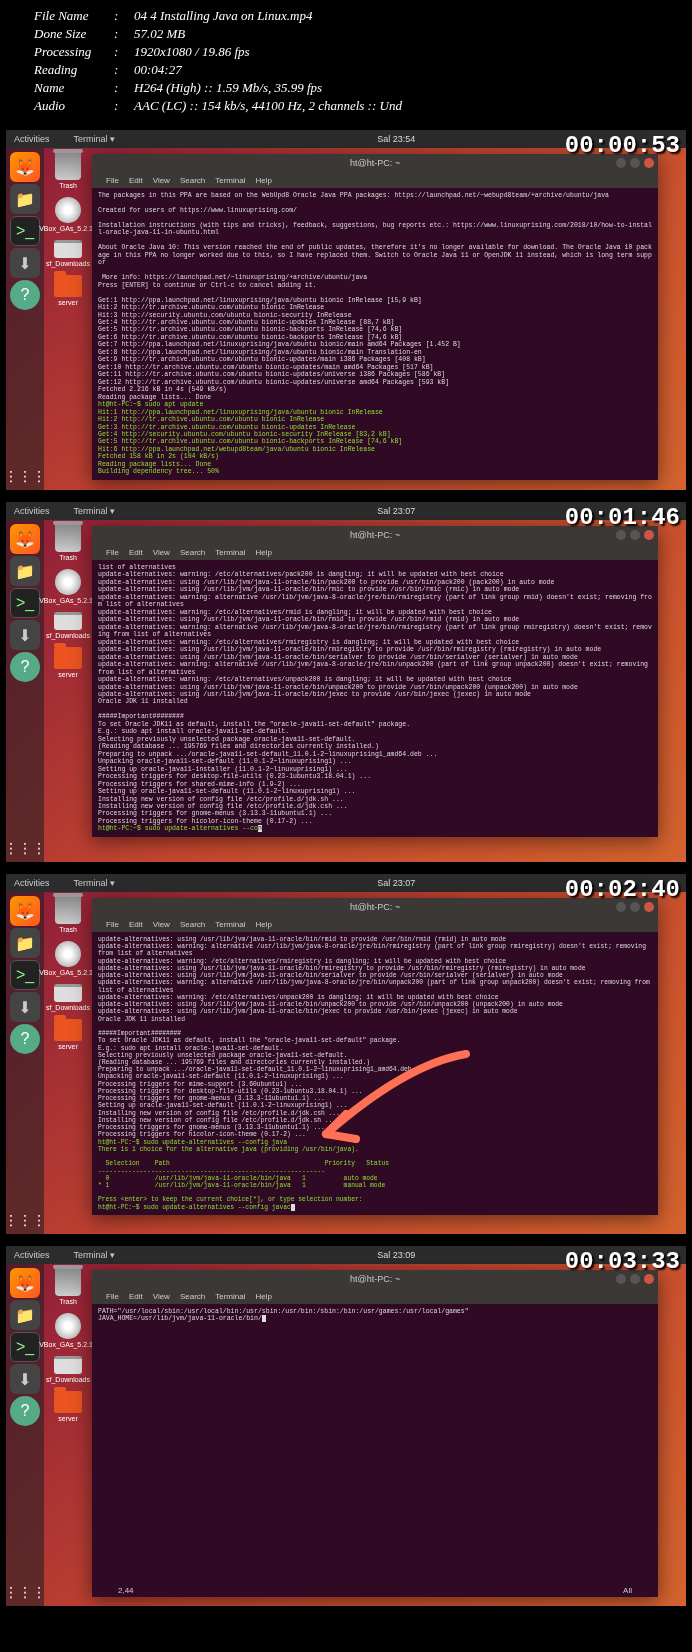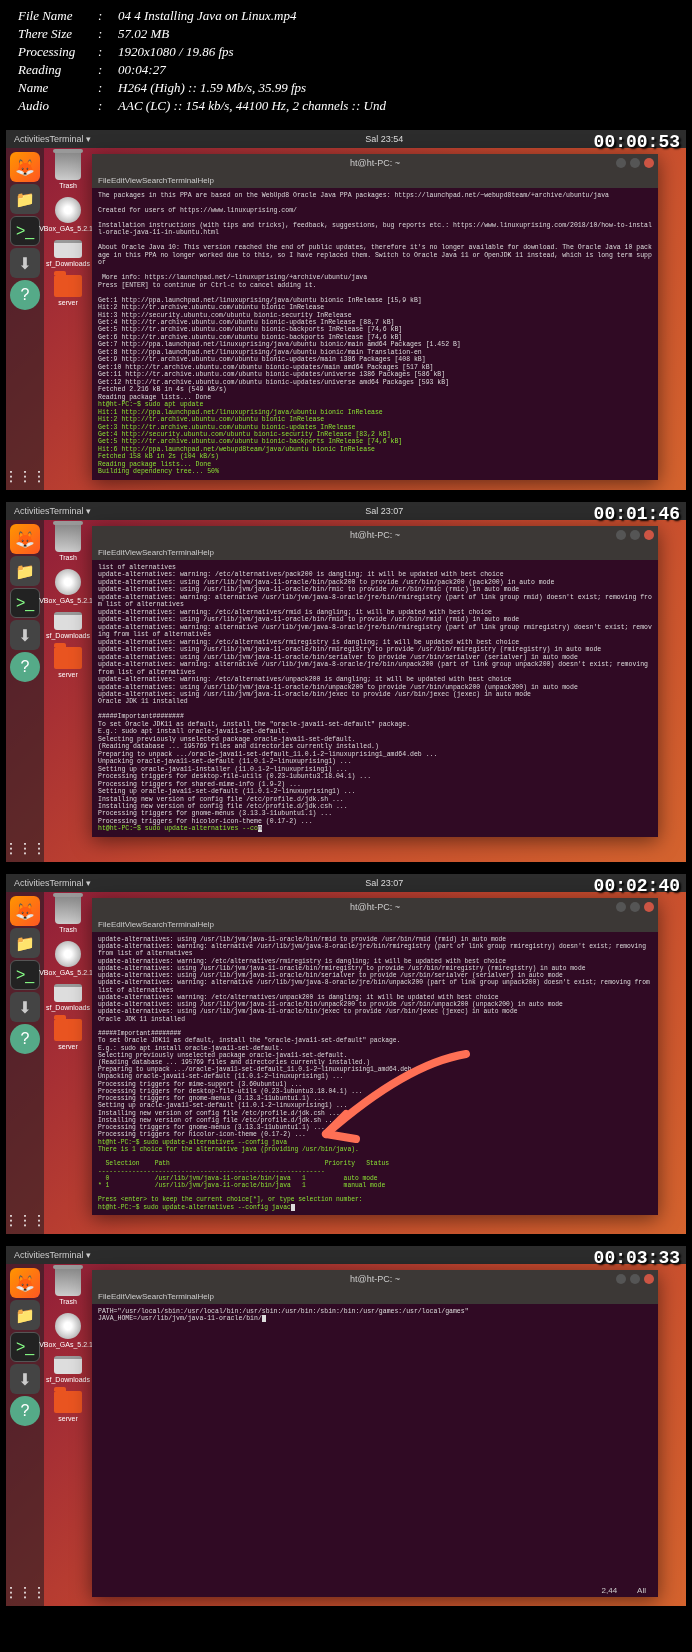--- a/index.html
+++ b/index.html
@@ -1,68 +1,68 @@
 <!DOCTYPE html>
 <html><head>
 <meta charset="utf-8">
 <style>
 * { margin: 0; padding: 0; box-sizing: border-box; }
 body { background: #000; font-family: sans-serif; width: 692px; }
-.file-info { background: #000; color: #fff; padding: 8px 18px; font-style: italic; font-family: Georgia, serif; font-size: 13px; }
+.file-info { background: #000; color: #fff; padding: 8px 18px; font-style: italic; font-family: Georgia, serif; font-size: 13px; margin-left: 16px; }
 .file-info-row { display: flex; margin-bottom: 2px; }
 .file-info-label { width: 80px; }
 .file-info-sep { width: 20px; }
 .frame { width: 692px; position: relative; background: #000; padding: 6px 0; }
 .frame-inner { width: 680px; height: 360px; margin: 0 auto; position: relative; background: linear-gradient(135deg, #8b1a3a 0%, #c4472e 50%, #d4632e 100%); overflow: hidden; }
-.timestamp { position: absolute; top: 8px; right: 12px; color: #fff; font-family: 'Courier New', monospace; font-size: 18px; font-weight: bold; z-index: 100; text-shadow: 2px 2px 2px #000; }
+.timestamp { position: absolute; top: 8px; right: 12px; color: #fff; font-family: 'Courier New', monospace; font-size: 24px; font-weight: bold; z-index: 100; text-shadow: 2px 2px 2px #000; }
 .topbar { height: 18px; background: #2c2c2c; display: flex; align-items: center; padding: 0 8px; font-size: 9px; color: #ddd; }
-.topbar-left { display: flex; gap: 0; }
+.topbar-left { display: flex; gap: 24px; }
 .topbar-center { flex: 1; text-align: center; }
 .topbar-item { color: #ccc; }
 .sidebar { position: absolute; left: 0; top: 18px; bottom: 0; width: 38px; background: rgba(40,30,35,0.6); display: flex; flex-direction: column; align-items: center; padding-top: 4px; gap: 2px; }
 .desktop-icons { position: absolute; left: 40px; top: 22px; display: flex; flex-direction: column; gap: 8px; }
 .dicon { width: 44px; display: flex; flex-direction: column; align-items: center; }
 .dicon-label { color: #fff; font-size: 7px; text-align: center; margin-top: 2px; }
 .sb-icon { width: 30px; height: 30px; border-radius: 6px; display: flex; align-items: center; justify-content: center; font-size: 16px; }
 .sb-firefox { background: linear-gradient(135deg,#ff9500,#ff5722); color: #fff; }
 .sb-files { background: #444; color: #ccc; }
 .sb-term { background: #222; color: #8f8; border: 1px solid #555; }
 .sb-help { background: #5a8; color: #fff; border-radius: 50%; }
 .sb-grid { position: absolute; bottom: 6px; color: #fff; font-size: 14px; }
 .terminal { position: absolute; left: 86px; top: 24px; width: 566px; background: #300a24; border-radius: 4px 4px 0 0; box-shadow: 0 4px 20px rgba(0,0,0,0.5); }
 .term-title { height: 18px; background: #3c3836; display: flex; align-items: center; justify-content: center; color: #ccc; font-size: 9px; position: relative; }
 .term-controls { position: absolute; right: 4px; display: flex; gap: 4px; }
 .term-btn { width: 10px; height: 10px; border-radius: 50%; background: #555; }
 .term-btn.close { background: #cc5544; }
-.term-menu { height: 16px; background: #3c3836; display: flex; align-items: center; padding: 0 6px; color: #ccc; font-size: 8px; }
+.term-menu { height: 16px; background: #3c3836; display: flex; align-items: center; padding: 0 14px; gap: 10px; color: #ccc; font-size: 8px; }
 .term-body { padding: 4px 6px; font-family: 'Courier New', monospace; font-size: 6.5px; line-height: 1.15; color: #ddd; white-space: pre-wrap; word-break: break-all; overflow: hidden; }
 .term-body .g { color: #8ae234; }
 .arrow-annotation { position: absolute; bottom: 70px; right: 200px; pointer-events: none; z-index: 50; }
 .frame3 .term-body { font-size: 6.3px; }
 .frame4 .terminal { top: 24px; }
 .frame4 .term-body { min-height: 280px; }
-.term-status { display: flex; justify-content: flex-end; padding: 2px 12px; color: #ccc; font-size: 8px; gap: 20px; }
+.term-status { display: flex; justify-content: space-between; padding: 2px 26px; color: #ccc; font-size: 8px; gap: 20px; }
 .trash-icon { width: 26px; height: 28px; background: linear-gradient(#888,#ccc); border-radius: 0 0 4px 4px; position: relative; }
 .trash-icon::before { content: ''; position: absolute; top: -3px; left: -2px; right: -2px; height: 4px; background: #999; border-radius: 2px; }
 .folder-icon { width: 28px; height: 22px; background: #e95420; border-radius: 2px; position: relative; }
 .folder-icon::before { content: ''; position: absolute; top: -4px; left: 0; width: 12px; height: 4px; background: #e95420; border-radius: 2px 2px 0 0; }
 .cd-icon { width: 26px; height: 26px; background: radial-gradient(circle,#fff 20%,#ccc 60%,#999 100%); border-radius: 50%; }
 .drive-icon { width: 28px; height: 18px; background: #ddd; border-radius: 3px; border-top: 3px solid #999; }
 </style>
 </head>
 <body>
 
 <div class="file-info">
   <div class="file-info-row">
       <span class="file-info-label">File Name</span>
       <span class="file-info-sep">:</span>
       <span>04 4 Installing Java on Linux.mp4</span>
     </div>
   <div class="file-info-row">
-      <span class="file-info-label">There Size</span>
+      <span class="file-info-label">Done Size</span>
       <span class="file-info-sep">:</span>
       <span>57.02 MB</span>
     </div>
   <div class="file-info-row">
       <span class="file-info-label">Processing</span>
       <span class="file-info-sep">:</span>
       <span>1920x1080 / 19.86 fps</span>
     </div>
   <div class="file-info-row">
       <span class="file-info-label">Reading</span>
@@ -361,20 +361,21 @@
 </div>
 
 <div class="frame frame4">
   <div class="timestamp">00:03:33</div>
   <div class="frame-inner">
     <div class="topbar">
       <div class="topbar-left">
         <span class="topbar-item">Activities</span>
         <span class="topbar-item">Terminal ▾</span>
       </div>
+      <div class="topbar-center">Sal 23:09</div>
     </div>
     <div class="sidebar">
       <div class="sb-icon sb-firefox">🦊</div>
       <div class="sb-icon sb-files">📁</div>
       <div class="sb-icon sb-term">&gt;_</div>
       <div class="sb-icon sb-files">⬇</div>
       <div class="sb-icon sb-help">?</div>
       <div class="sb-grid">⋮⋮⋮</div>
     </div>
     <div class="desktop-icons">

